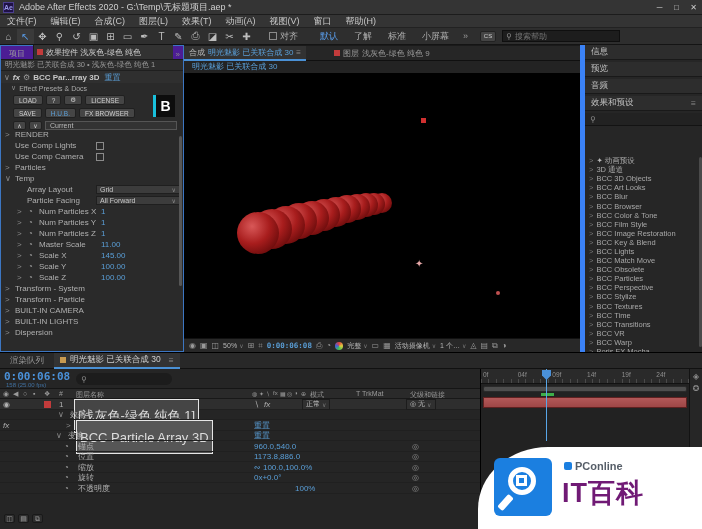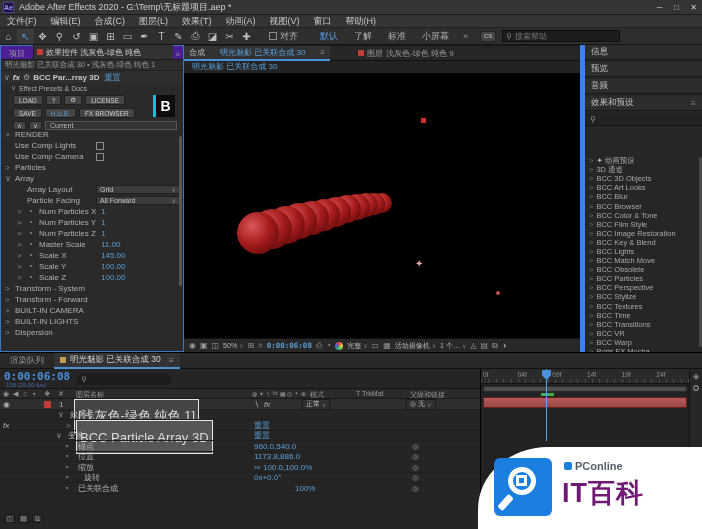--- a/index.html
+++ b/index.html
@@ -63,21 +63,21 @@
   .ec-row .lab.pp{left:38px;}
   .ec-row .val{position:absolute;left:100px;color:#5a9fd8;}
   .ec-row .chk{position:absolute;left:95px;top:1px;width:8px;height:8px;border:1px solid #8a8a8a;background:#2a2a2a;font-size:7px;line-height:7px;text-align:center;color:#ddd;}
   .ec-row .ddbox{position:absolute;left:95px;top:0;width:84px;height:9px;background:#3c3c3c;border:1px solid #1f1f1f;font-size:7px;color:#c8c8c8;display:flex;align-items:center;padding:0 3px;}
   .ec-row .ddbox .car{margin-left:auto;color:#8a8a8a;font-size:6px;}
   .ec-scroll{position:absolute;right:1px;top:90px;width:3px;height:150px;background:#565656;border-radius:2px;}
 
   
   .comp-panel{position:absolute;top:45px;left:184px;width:396px;height:307px;background:#1e1e1e;border-top:1px solid #1a1a1a;}
   .comp-tabs{height:15px;background:#262626;display:flex;align-items:center;font-size:8px;border-bottom:1px solid #101010;}
-  .comp-tab{display:flex;align-items:center;height:15px;padding:0 5px;background:#323232;border-bottom:2px solid #4a90d4;color:#b8b8b8;gap:12px;}
+  .comp-tab{display:flex;align-items:center;height:15px;padding:0 5px;background:#323232;border-bottom:2px solid #4a90d4;color:#b8b8b8;}
   .comp-tab .cname{color:#5a9fd8;margin:0 3px;}
   .layer-tab{display:flex;align-items:center;height:15px;padding:0 6px;color:#9a9a9a;margin-left:22px;}
   .comp-crumb{height:12px;display:flex;align-items:center;background:#232323;}
   .crumb-text{margin-left:6px;font-size:8px;color:#5a9fd8;border-bottom:1px solid #4a90d4;padding:0 6px 1px 2px;}
   .viewer{position:absolute;top:27px;left:0;right:0;bottom:14px;background:#000;overflow:hidden;}
   .sphere{position:absolute;border-radius:50%;background:radial-gradient(circle at 36% 34%, #d85858 0%, #a81d1d 45%, #6e0d0d 78%, #4a0606 100%);}
   .mk-square{position:absolute;width:5px;height:5px;background:#d03030;}
   .mk-star{position:absolute;color:#e8a8a8;font-size:10px;line-height:10px;}
   .mk-dot{position:absolute;width:4px;height:4px;border-radius:50%;background:#c05050;}
   .viewbar{position:absolute;left:0;right:0;bottom:0;height:14px;background:#282828;border-top:1px solid #111;display:flex;align-items:center;gap:4px;padding:0 5px;font-size:7px;color:#aaa;white-space:nowrap;}
@@ -263,21 +263,21 @@
         <div class="ec-row">
           <span class="lab">Use Comp Camera</span>
           <span class="chk"></span>
         </div>
         <div class="ec-row">
           <span class="twirl">&gt;</span>
           <span class="lab">Particles</span>
         </div>
         <div class="ec-row">
           <span class="twirl">∨</span>
-          <span class="lab">Array</span>
+          <span class="lab">Temp</span>
         </div>
         <div class="ec-row">
           <span class="lab dd">Array Layout</span>
           <span class="ddbox">
             <span>Grid</span>
             <span class="car">∨</span>
           </span>
         </div>
         <div class="ec-row">
           <span class="lab dd">Particle Facing</span>
@@ -327,21 +327,21 @@
           <span class="watch">◔</span>
           <span class="lab pp">Scale Z</span>
           <span class="val">100.00</span>
         </div>
         <div class="ec-row">
           <span class="twirl">&gt;</span>
           <span class="lab">Transform - System</span>
         </div>
         <div class="ec-row">
           <span class="twirl">&gt;</span>
-          <span class="lab">Transform - Forward</span>
+          <span class="lab">Transform - Particle</span>
         </div>
         <div class="ec-row">
           <span class="twirl">&gt;</span>
           <span class="lab">BUILT-IN CAMERA</span>
         </div>
         <div class="ec-row">
           <span class="twirl">&gt;</span>
           <span class="lab">BUILT-IN LIGHTS</span>
         </div>
         <div class="ec-row">
@@ -617,27 +617,27 @@
             <span class="abs kf" style="left: 412px;">◎</span>
           </div>
           <div class="tl-row">
             <span class="abs " style="left: 64px; color: rgb(154, 154, 154);">◔</span>
             <span class="abs " style="left: 78px;">缩放</span>
             <span class="abs tl-val" style="left: 254px;">∾ 100.0,100.0%</span>
             <span class="abs kf" style="left: 412px;">◎</span>
           </div>
           <div class="tl-row">
             <span class="abs " style="left: 64px; color: rgb(154, 154, 154);">◔</span>
-            <span class="abs " style="left: 84px;">旋转</span>
+            <span class="abs " style="left: 78px;">旋转</span>
             <span class="abs tl-val" style="left: 254px;">0x+0.0°</span>
             <span class="abs kf" style="left: 412px;">◎</span>
           </div>
           <div class="tl-row">
             <span class="abs " style="left: 64px; color: rgb(154, 154, 154);">◔</span>
-            <span class="abs " style="left: 78px;">已关联合成</span>
+            <span class="abs " style="left: 78px;">不透明度</span>
             <span class="abs tl-val" style="left: 254px; margin-left: 41px;">100%</span>
             <span class="abs kf" style="left: 412px;">◎</span>
           </div>
         </div>
       <div class="tl-toggles" id="tl-toggles">
           <span class="tg">◫</span>
           <span class="tg">▤</span>
           <span class="tg">⧉</span>
         </div>
     </div>

